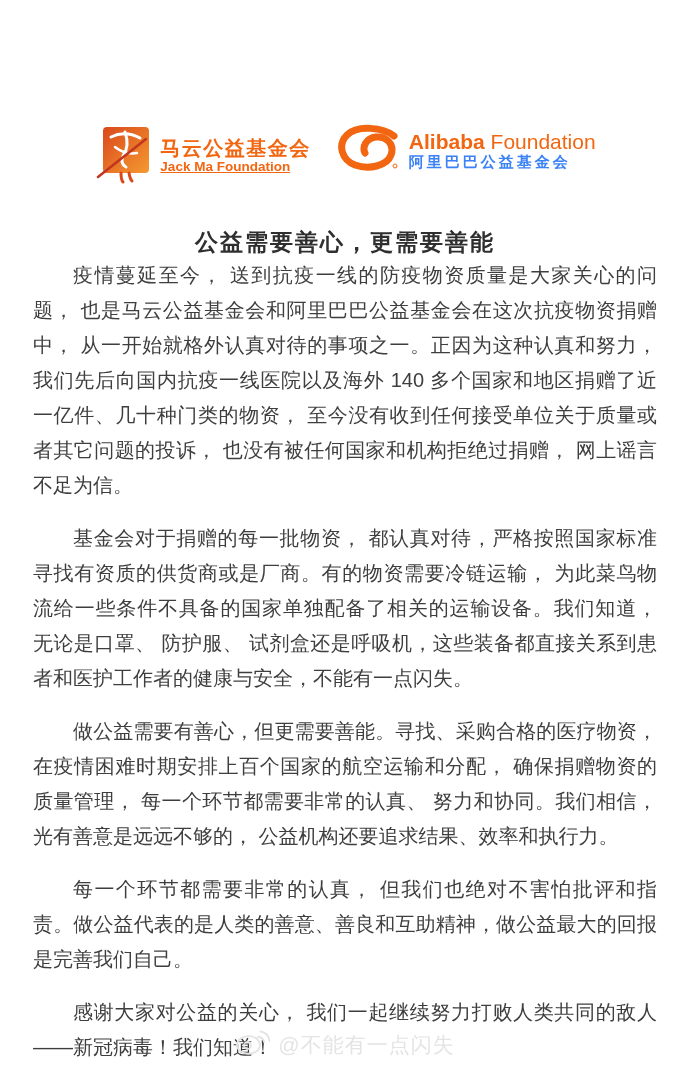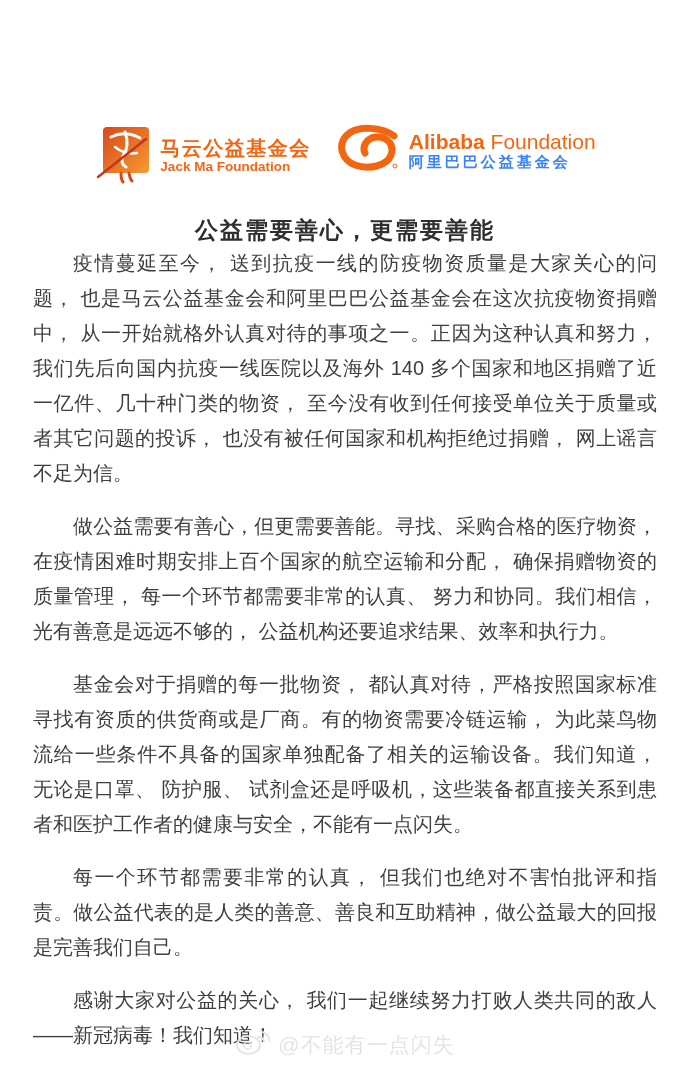--- a/index.html
+++ b/index.html
@@ -15,28 +15,28 @@
   .logos {
     padding-top:124px;
     display:flex;
     justify-content:center;
     align-items:flex-start;
     gap:26px;
   }
   .logo-block { display:flex; align-items:center; gap:8px; }
   .logo-text-col { display:flex; flex-direction:column; justify-content:center; }
   .jm-cn { color:#f26611; font-weight:bold; font-size:20px; letter-spacing:1.5px; line-height:22px; }
-  .jm-en { color:#f26611; font-weight:bold; font-size:13.5px; line-height:16px; }
+  .jm-en { color:#f26611; font-weight:bold; font-size:13.5px; line-height:16px;text-decoration:underline; }
   .ali-en { color:#f26611; font-size:21px; line-height:23px; white-space:nowrap; }
   .ali-en .b { font-weight:bold;text-align:center; }
   .ali-cn { color:#3b82f6; font-size:15px; font-weight:bold; letter-spacing:3px; line-height:18px; }
 
   
   .doc-title {
-    margin-top:27px;
+    margin-top:39px;
     text-align:center;
     font-size:23px;
     font-weight:bold;
     letter-spacing:2px;
     color:#2f2f2f;
   }
 
   
   .content {
     padding:0 33px;
@@ -107,22 +107,22 @@
         <span class="ali-cn">阿里巴巴公益基金会</span>
       </span>
     </div>
 
   </div>
 
   <div class="doc-title">公益需要善心，更需要善能</div>
 
   <div class="content">
     <p>疫情蔓延至今， 送到抗疫一线的防疫物资质量是大家关心的问题， 也是马云公益基金会和阿里巴巴公益基金会在这次抗疫物资捐赠中， 从一开始就格外认真对待的事项之一。正因为这种认真和努力， 我们先后向国内抗疫一线医院以及海外 140 多个国家和地区捐赠了近一亿件、几十种门类的物资， 至今没有收到任何接受单位关于质量或者其它问题的投诉， 也没有被任何国家和机构拒绝过捐赠， 网上谣言不足为信。</p>
+    <p>基金会对于捐赠的每一批物资， 都认真对待，严格按照国家标准寻找有资质的供货商或是厂商。有的物资需要冷链运输， 为此菜鸟物流给一些条件不具备的国家单独配备了相关的运输设备。我们知道， 无论是口罩、 防护服、 试剂盒还是呼吸机，这些装备都直接关系到患者和医护工作者的健康与安全，不能有一点闪失。</p>
     <p>做公益需要有善心，但更需要善能。寻找、采购合格的医疗物资， 在疫情困难时期安排上百个国家的航空运输和分配， 确保捐赠物资的质量管理， 每一个环节都需要非常的认真、 努力和协同。我们相信， 光有善意是远远不够的， 公益机构还要追求结果、效率和执行力。</p>
-    <p>基金会对于捐赠的每一批物资， 都认真对待，严格按照国家标准寻找有资质的供货商或是厂商。有的物资需要冷链运输， 为此菜鸟物流给一些条件不具备的国家单独配备了相关的运输设备。我们知道， 无论是口罩、 防护服、 试剂盒还是呼吸机，这些装备都直接关系到患者和医护工作者的健康与安全，不能有一点闪失。</p>
     <p>每一个环节都需要非常的认真， 但我们也绝对不害怕批评和指责。做公益代表的是人类的善意、善良和互助精神，做公益最大的回报是完善我们自己。</p>
     <p>感谢大家对公益的关心， 我们一起继续努力打败人类共同的敌人——新冠病毒！我们知道！</p>
   </div>
 
   <div class="watermark">
     <span>
       <svg width="36" height="28" viewBox="0 0 36 28">
         <ellipse cx="13.5" cy="17" rx="11.5" ry="8.8" fill="none" stroke="#e4e4e4" stroke-width="1.8"></ellipse>
         <circle cx="12.5" cy="17.5" r="3.6" fill="none" stroke="#e4e4e4" stroke-width="1.6"></circle>
         <path d="M23 9 q5 0 6.2 5.2" fill="none" stroke="#e4e4e4" stroke-width="1.8" stroke-linecap="round"></path>

